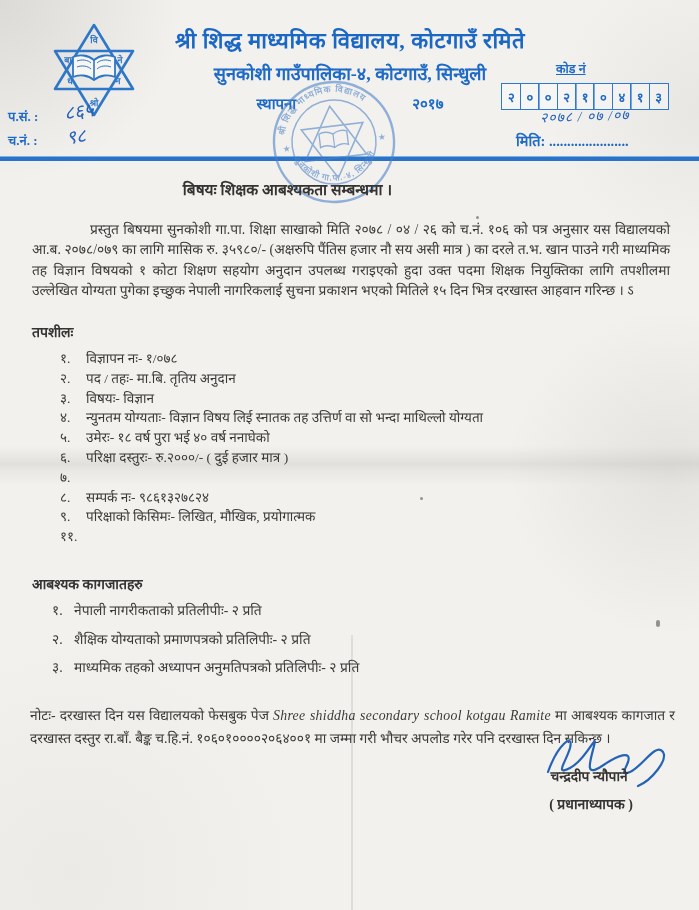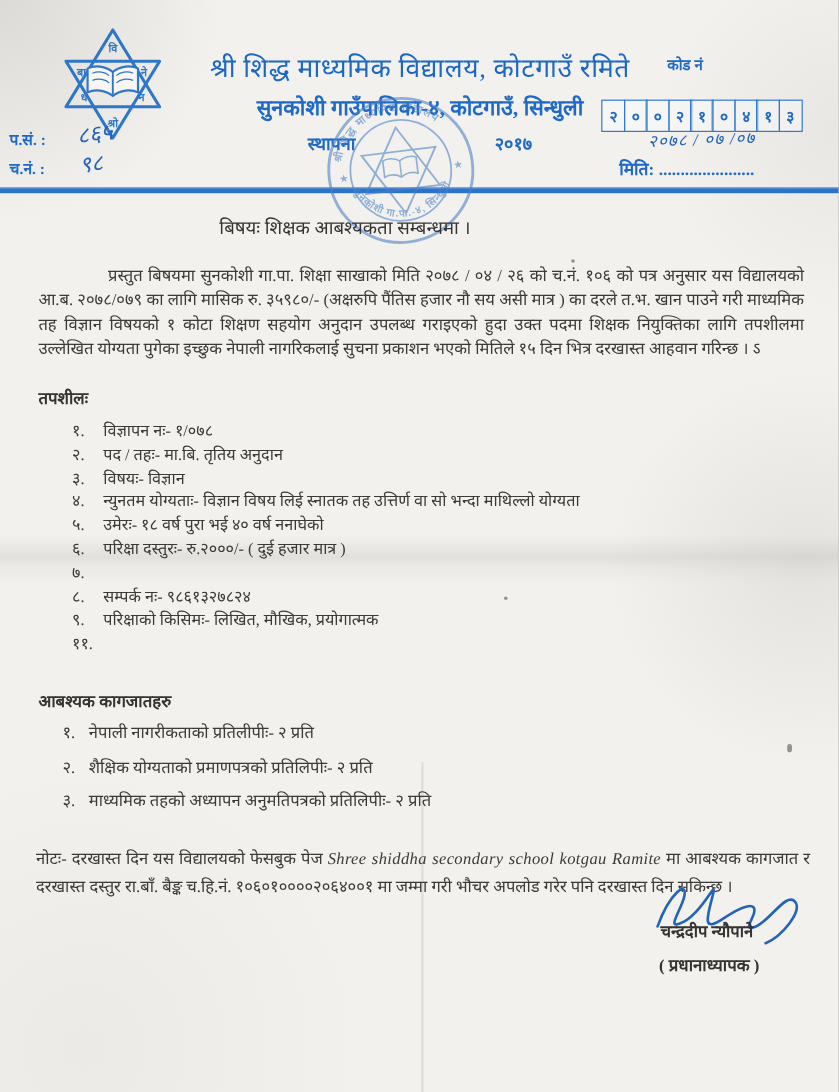--- a/index.html
+++ b/index.html
@@ -18,43 +18,43 @@
     overflow:hidden;
   }
   .fold-band{position:absolute;left:0;right:0;top:446px;height:40px;
     background:linear-gradient(180deg,rgba(176,174,170,0),rgba(176,174,170,.25) 45%,rgba(176,174,170,.12) 65%,rgba(176,174,170,0));}
   .crease-v{position:absolute;left:351px;top:635px;bottom:0;width:2px;background:rgba(150,150,148,.20);}
   .speck{position:absolute;width:3px;height:3px;border-radius:50%;background:rgba(70,70,70,.55);}
 
   
   .logo{position:absolute;left:50px;top:22px;}
   .hdr-center{position:absolute;left:130px;top:24px;width:440px;text-align:center;}
-  .school-name{font-size:22px;font-weight:normal;color:#1b67c4;letter-spacing:.5px;margin-top:16px;}
+  .school-name{font-size:22px;font-weight:bold;color:#1b67c4;letter-spacing:.5px;}
   .school-addr{font-size:18px;font-weight:bold;color:#1e6ac6;margin-top:7px;}
   .estd-row{margin-top:8px;font-size:15px;font-weight:bold;color:#1e6ac6;
     display:flex;justify-content:center;gap:116px;}
-  .code-label{position:absolute;left:556px;top:45px;font-size:12.5px;font-weight:bold;color:#1e6ac6;}
+  .code-label{position:absolute;left:556px;top:60px;font-size:12.5px;font-weight:bold;color:#1e6ac6;text-decoration:underline;}
   .code-boxes{position:absolute;left:503px;top:83px;display:flex;}
   .code-cell{width:18px;height:25px;border:1.6px solid #2f7ace;margin-left:-1.6px;
     display:flex;align-items:center;justify-content:center;
     font-size:13px;font-weight:bold;color:#1e6ac6;background:rgba(255,255,255,.35);}
   .hand-date{position:absolute;left:540px;top:106px;font-size:14px;color:#2563b8;
     font-style:italic;transform:rotate(-2deg);letter-spacing:1px;}
   .miti{position:absolute;left:516px;top:130px;font-size:14.5px;font-weight:bold;color:#1e6ac6;}
   .refrow{position:absolute;left:8px;font-size:13px;font-weight:bold;color:#1e6ac6;}
   .ref1{top:107px;} .ref2{top:131px;}
   .hand-val{position:absolute;font-size:19px;color:#2563b8;font-style:italic;transform:rotate(-7deg);}
   .hv1{left:64px;top:98px;} .hv2{left:66px;top:123px;}
   .rule{position:absolute;left:0;top:156px;width:699px;height:4px;background:#2a73c8;
     border-top:1px solid #7fb0e2;}
   .stamp{position:absolute;left:268px;top:76px;opacity:.58;transform:rotate(-7deg);}
 
   
   .subject{position:absolute;left:0;top:178px;width:575px;text-align:center;
-    font-size:15.5px;font-weight:400;color:#353432;}
+    font-size:15.5px;font-weight:700;color:#353432;}
   .para{position:absolute;left:32px;top:206px;width:638px;font-size:13.8px;
     line-height:20.5px;text-align:justify;text-indent:58px;color:#3b3a38;}
   .sec-head{position:absolute;left:32px;font-size:14px;font-weight:600;color:#353432;}
   .h-details{top:322px;} .h-docs{top:574px;}
   .details{position:absolute;left:60px;top:349px;width:600px;font-size:13.5px;color:#3b3a38;}
   .details .row{display:flex;height:19.8px;line-height:19.8px;white-space:nowrap;}
   .details .num{width:26px;flex:0 0 26px;}
   .docs{position:absolute;left:52px;top:602px;width:610px;font-size:13.8px;color:#3b3a38;}
   .docs .row{display:flex;margin-bottom:10.5px;line-height:18px;}
   .docs .num{width:22px;flex:0 0 22px;}

